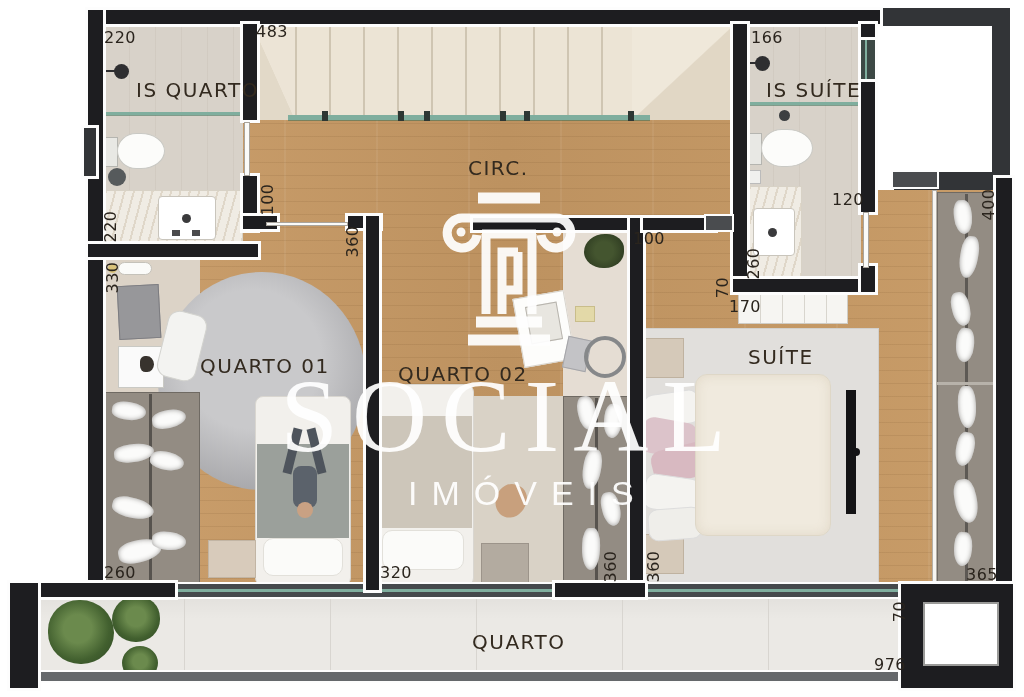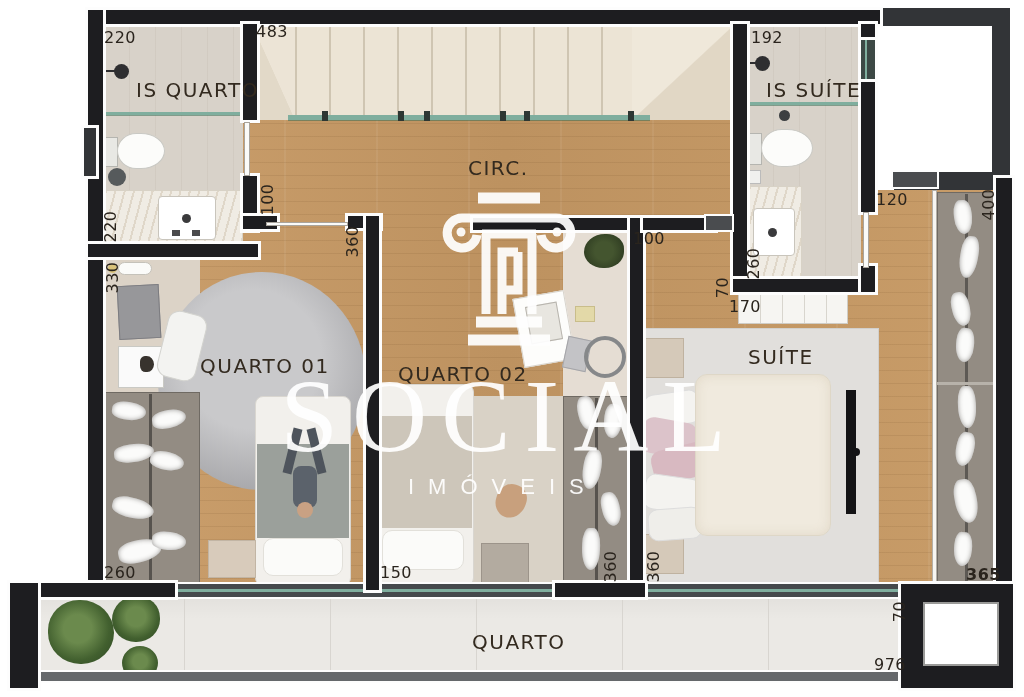--- a/index.html
+++ b/index.html
@@ -34,22 +34,22 @@
   .post{width:6px;height:10px;background:#2d3733;z-index:25;}
   
   .rlabel{color:#332a1f;font-size:20px;letter-spacing:1.5px;font-weight:500;z-index:40;white-space:nowrap;}
   .dim{color:#2a241d;font-size:16px;font-weight:500;letter-spacing:.5px;z-index:40;white-space:nowrap;}
   .dim.v{width:60px;text-align:center;transform:rotate(-90deg);}
   
   .wm{z-index:50;color:rgba(255,255,255,.93);pointer-events:none;}
   #wm-brand{left:250px;top:368px;width:520px;text-align:center;
     font-family:"Liberation Serif","DejaVu Serif",serif;font-size:104px;line-height:96px;
     letter-spacing:14px;font-weight:400;}
-  #wm-sub{left:408px;top:474px;width:215px;text-align:left;
-    font-size:22px;letter-spacing:14px;font-weight:300;font-family:"Liberation Sans",sans-serif;}
+  #wm-sub{left:408px;top:474px;width:215px;text-align:right;
+    font-size:34px;letter-spacing:14px;font-weight:300;font-family:"Liberation Sans",sans-serif;}
 </style>
 </head>
 <body>
 
 <div id="stage">
 
   <div class="wood" style="left:100px;top:22px;width:898px;height:570px;"></div>
 
   <div style="left:252px;top:24px;width:43px;height:96px;z-index:5;background:linear-gradient(to bottom left,#ece4d6 49.6%,#e2d9c8 50.4%);"></div>
   <div style="left:295px;top:24px;width:337px;height:96px;z-index:5;background-color:#ece4d5;background-image:repeating-linear-gradient(90deg,#cfc5b2 0 2px,transparent 2px 34px);"></div>
@@ -219,36 +219,36 @@
   <div class="rlabel" style="left:136px;top:78px;">IS QUARTO</div>
   <div class="rlabel" style="left:468px;top:156px;">CIRC.</div>
   <div class="rlabel" style="left:766px;top:78px;">IS SUÍTE</div>
   <div class="rlabel" style="left:200px;top:354px;">QUARTO 01</div>
   <div class="rlabel" style="left:398px;top:362px;">QUARTO 02</div>
   <div class="rlabel" style="left:748px;top:345px;">SUÍTE</div>
   <div class="rlabel" style="left:472px;top:630px;">QUARTO</div>
 
   <div class="dim" style="left:104px;top:28px;">220</div>
   <div class="dim" style="left:256px;top:22px;">483</div>
-  <div class="dim" style="left:751px;top:28px;">192</div>
+  <div class="dim" style="left:751px;top:28px;">166</div>
   <div class="dim v" style="left:80px;top:217px;">220</div>
   <div class="dim v" style="left:237px;top:190px;">100</div>
   <div class="dim v" style="left:82px;top:268px;">330</div>
   <div class="dim v" style="left:322px;top:232px;">360</div>
   <div class="dim" style="left:633px;top:229px;">100</div>
   <div class="dim v" style="left:692px;top:278px;">70</div>
   <div class="dim" style="left:729px;top:297px;">170</div>
   <div class="dim v" style="left:723px;top:254px;">260</div>
-  <div class="dim" style="left:876px;top:190px;">120</div>
+  <div class="dim" style="left:832px;top:190px;">120</div>
   <div class="dim v" style="left:958px;top:195px;">400</div>
   <div class="dim" style="left:104px;top:563px;">260</div>
-  <div class="dim" style="left:380px;top:563px;">150</div>
+  <div class="dim" style="left:380px;top:563px;">320</div>
   <div class="dim v" style="left:580px;top:557px;">360</div>
   <div class="dim v" style="left:623px;top:557px;">360</div>
-  <div class="dim" style="left:966px;top:565px;font-weight:bold;">365</div>
+  <div class="dim" style="left:966px;top:565px;">365</div>
   <div class="dim v" style="left:869px;top:602px;">70</div>
   <div class="dim" style="left:874px;top:655px;">976</div>
 
   <div class="wm" style="left:430px;top:192px;width:158px;height:164px;opacity:.93;">
     <svg width="158" height="164" viewBox="0 0 158 164" style="position:absolute;left:0;top:0;">
       <g stroke="#ffffff" fill="none" stroke-width="9">
         <path d="M48 6 H110" stroke-width="11"></path>
         <path d="M79 26 H32 A15 15 0 1 0 47 43"></path>
         <path d="M79 26 H126 A15 15 0 1 1 111 43"></path>
         <circle cx="31" cy="40" r="4.5" fill="#ffffff" stroke="none"></circle>

